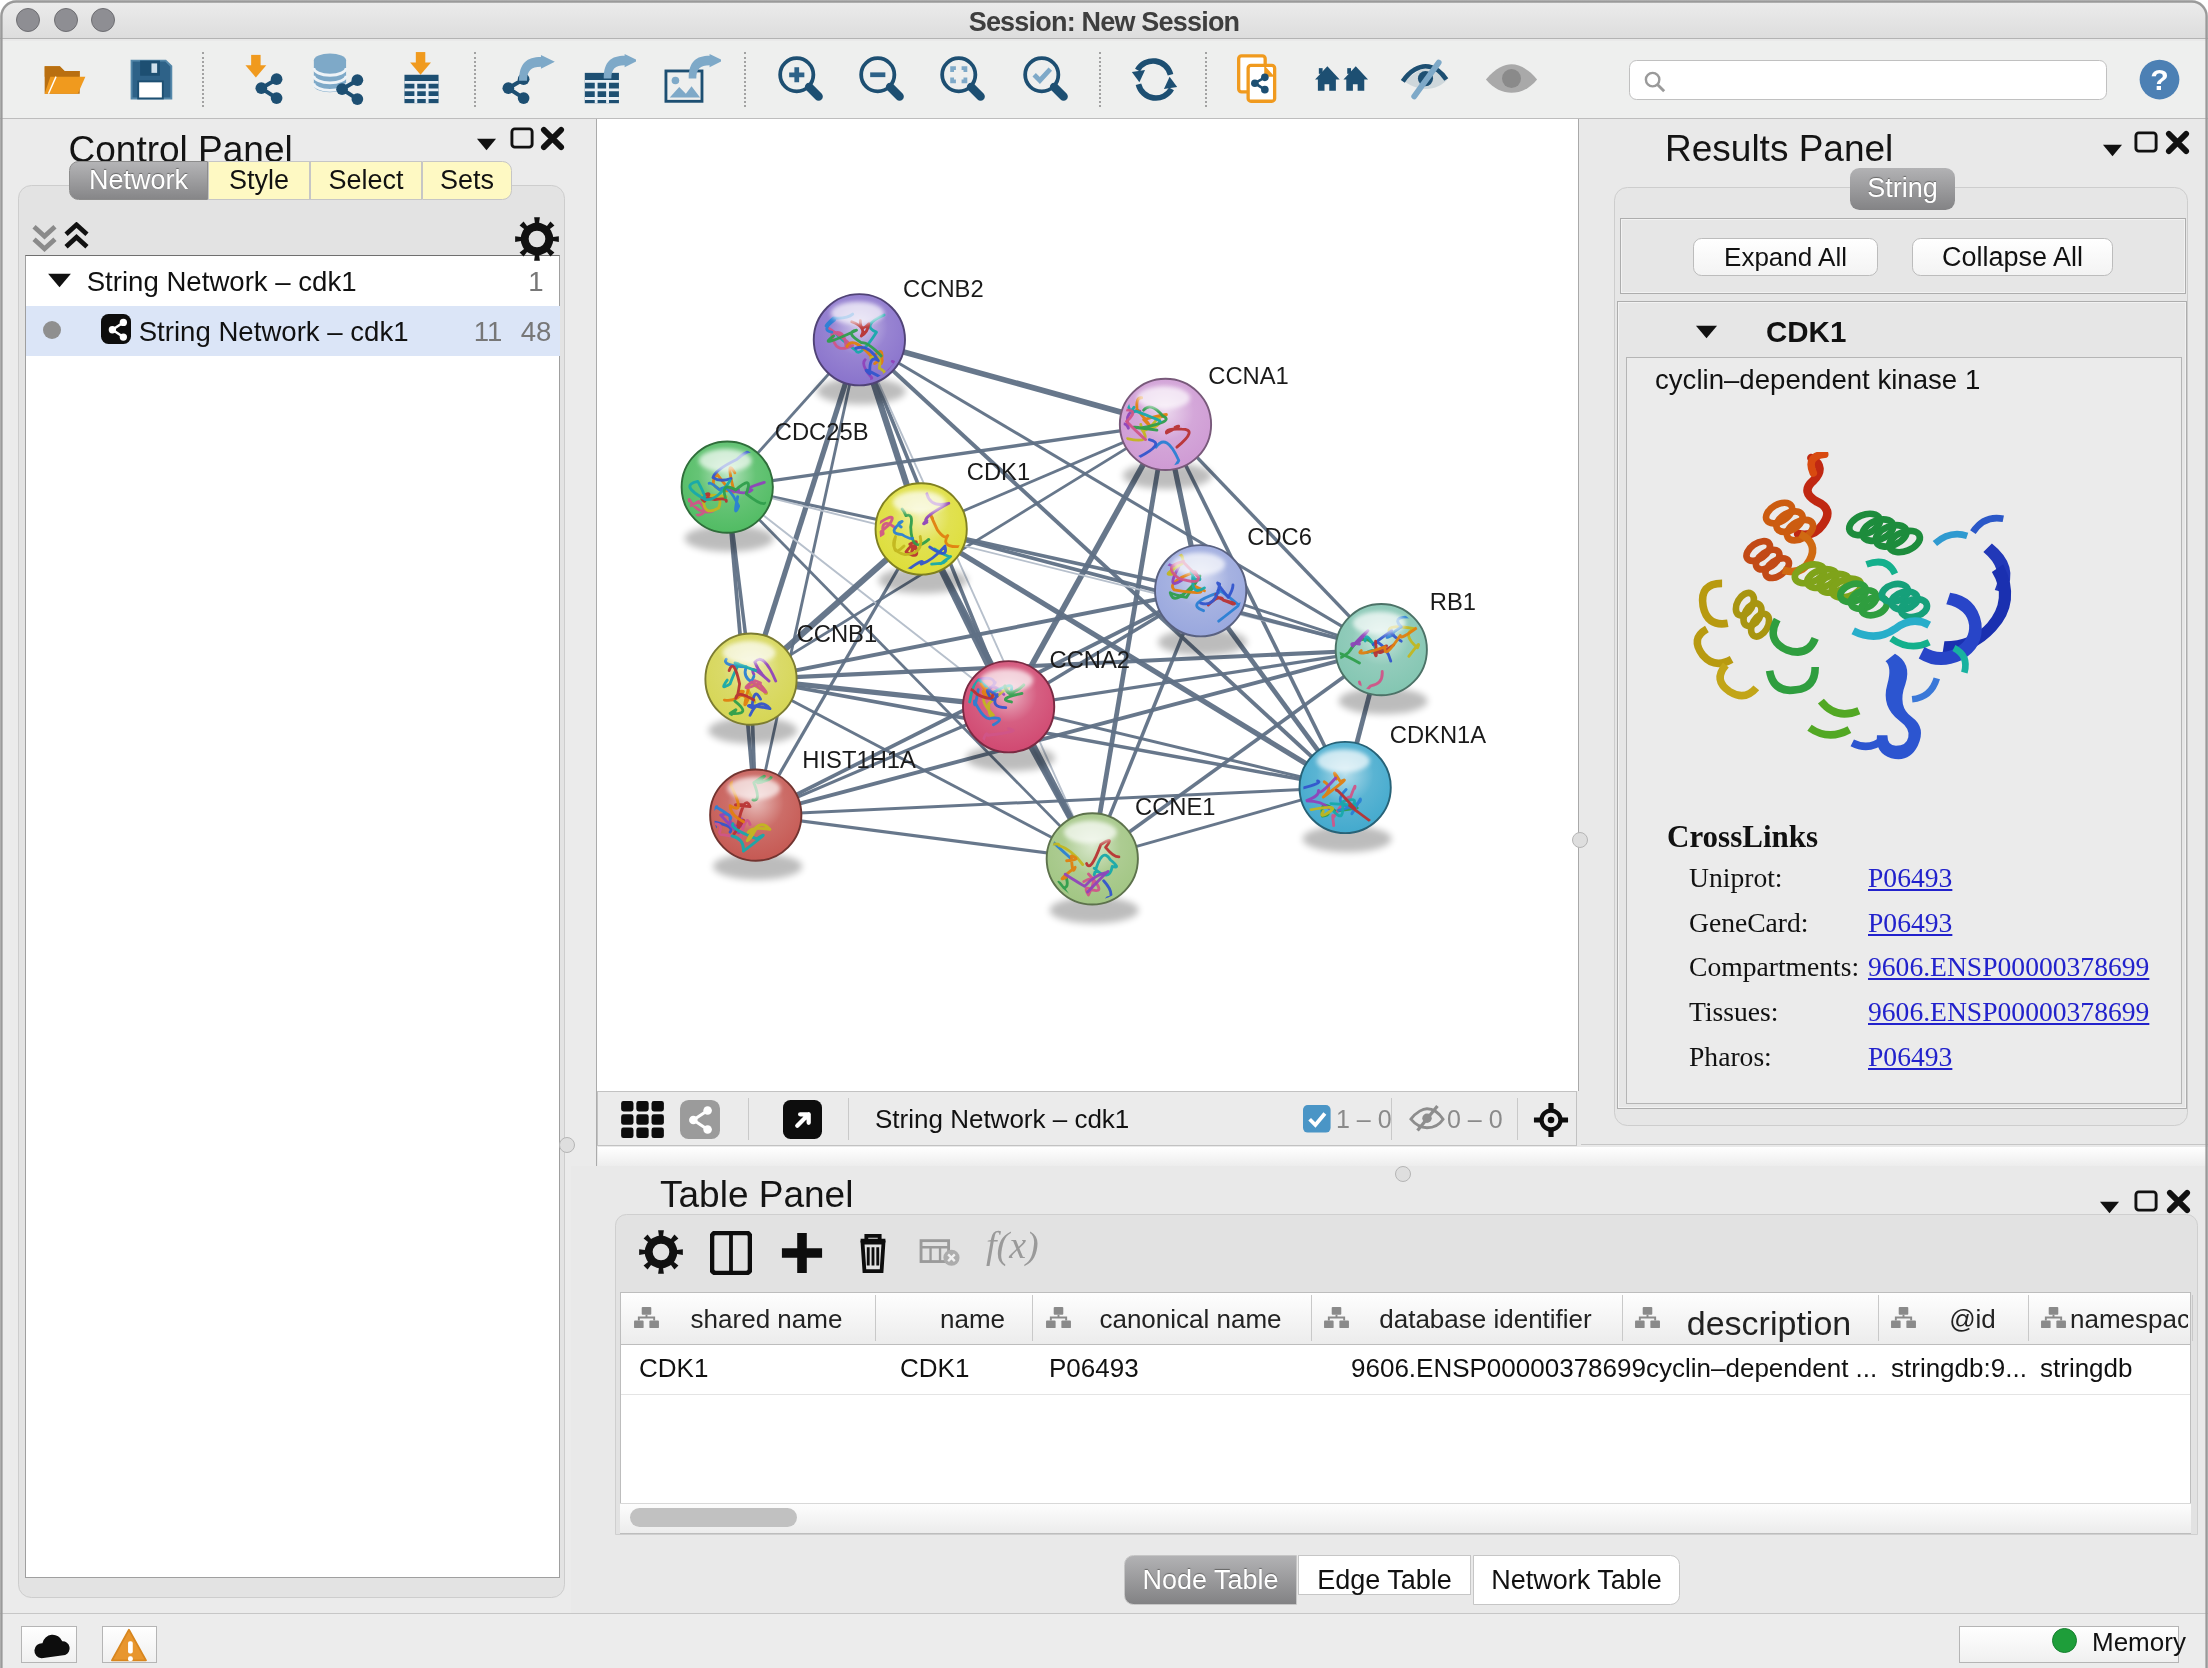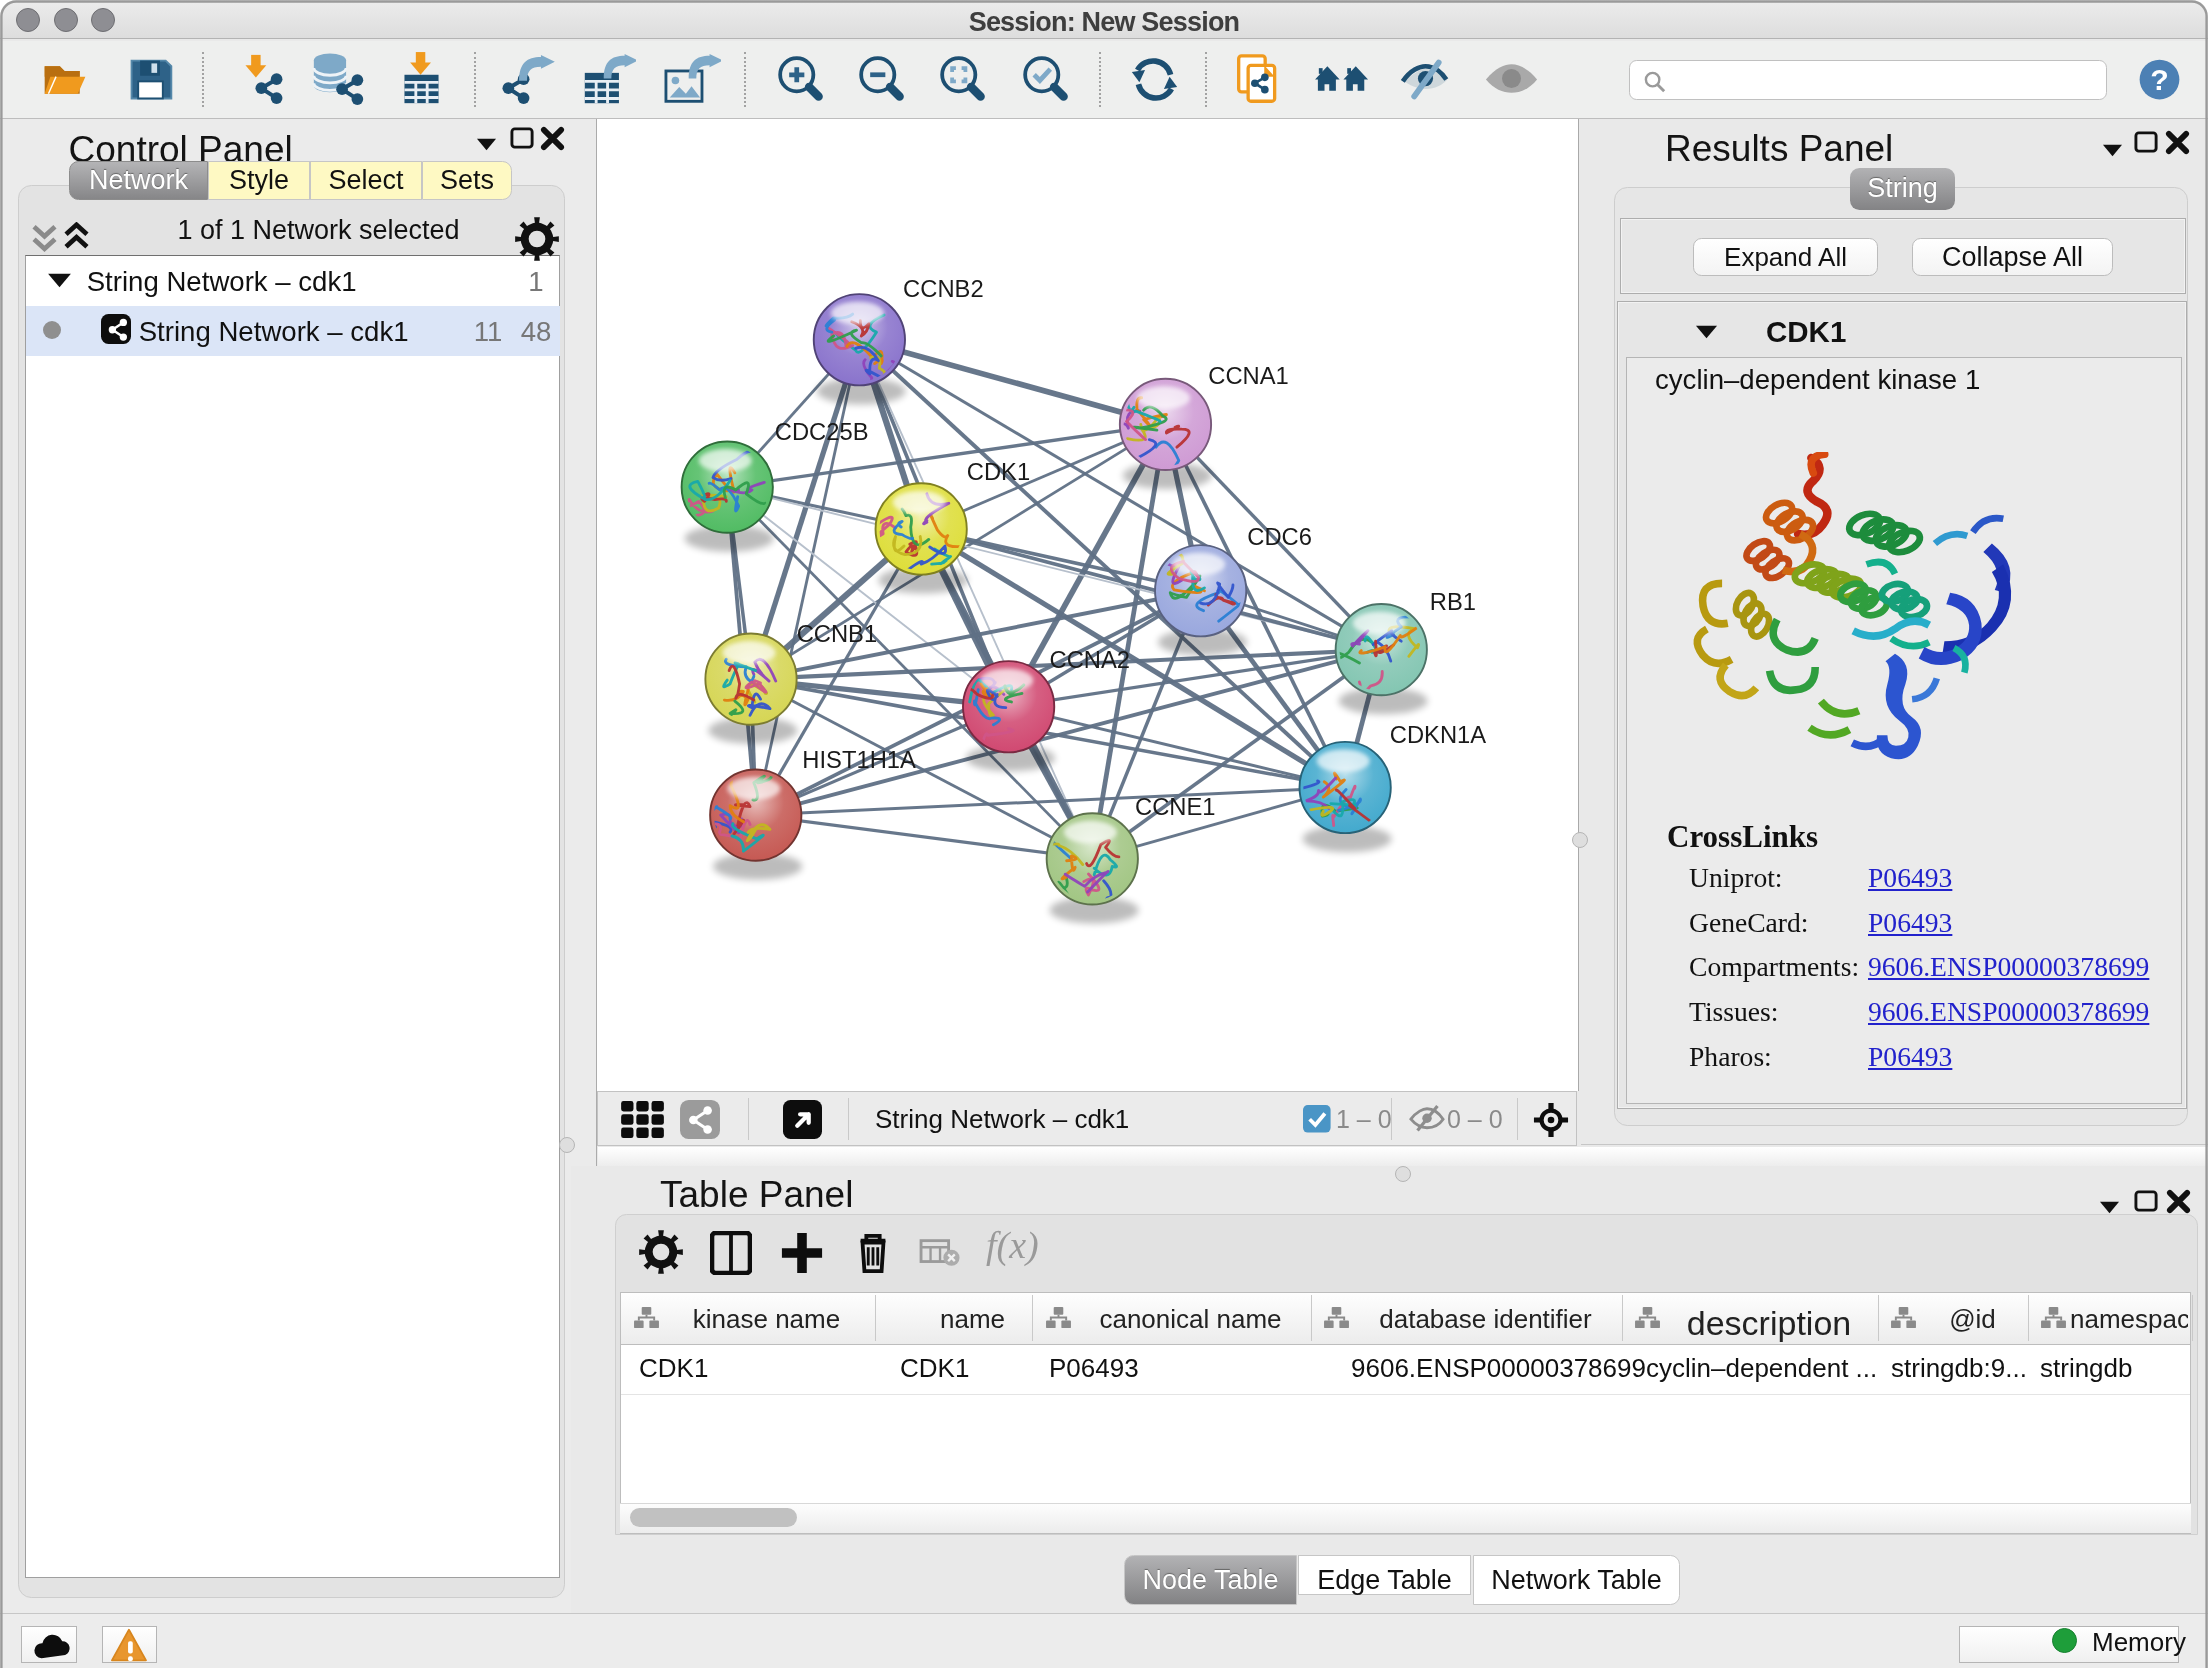--- a/index.html
+++ b/index.html
@@ -233,21 +233,20 @@
     </svg>
     <svg class="abs z5" style="left:514px;top:97px" width="46" height="46" viewBox="0 0 48 48">
       <path d="M19.6 7.6 L21.8 7.1 L21.0 1.2 L27.0 1.2 L26.2 7.1 L28.4 7.6 L32.5 9.3 L34.4 10.5 L38.0 5.8 L42.2 10.0 L37.5 13.6 L38.7 15.5 L40.4 19.6 L40.9 21.8 L46.8 21.0 L46.8 27.0 L40.9 26.2 L40.4 28.4 L38.7 32.5 L37.5 34.4 L42.2 38.0 L38.0 42.2 L34.4 37.5 L32.5 38.7 L28.4 40.4 L26.2 40.9 L27.0 46.8 L21.0 46.8 L21.8 40.9 L19.6 40.4 L15.5 38.7 L13.6 37.5 L10.0 42.2 L5.8 38.0 L10.5 34.4 L9.3 32.5 L7.6 28.4 L7.1 26.2 L1.2 27.0 L1.2 21.0 L7.1 21.8 L7.6 19.6 L9.3 15.5 L10.5 13.6 L5.8 10.0 L10.0 5.8 L13.6 10.5 L15.5 9.3 Z" fill="#111"></path>
       <circle cx="24.0" cy="24.0" r="8.7" fill="#e3e3e3"></circle>
     </svg>
   <div class="tab tabsel" style="left:69px; top:42px; width:139px; border-radius:9.5px 0 0 9.5px;">Network</div>
   <div class="tab" style="left:208px; top:42px; width:102px;">Style</div>
   <div class="tab" style="left:310px; top:42px; width:112px;">Select</div>
   <div class="tab" style="left:422px; top:42px; width:90px; border-radius:0 9.5px 9.5px 0;">Sets</div>
   <div id="cgroup">
-    <div class="abs" style="left:27px; top:28.5px; width:100%; text-align:center; font-size:27px;">1 of 1 Network selected</div>
     <div id="ctree">
       <div class="trow" style="top:0px;">
 <svg class="abs" style="left:21px;top:15px" width="25" height="19" viewBox="0 0 26 20">
             <path d="M1 3 h24 l-12 14 z" fill="#111"></path>
           </svg>
         <span class="abs" style="left:61px; top:9.5px;">String Network – cdk1</span>
         <span class="abs" style="right:16px; top:9.5px; color:#777;">1</span>
       </div>
       <div class="trow" style="top:50px; background:#dbe5f7;">
 <span class="abs" style="left:17px;top:15px;width:18px;height:18px;border-radius:50%;background:#8f8f8f;"></span>
@@ -791,21 +790,21 @@
     <div class="abs" style="left:49px;top:126px;width:1571px;height:242px;background:#fff;border:1px solid #bdbdbd;"></div>
     <div class="abs" style="left:49px;top:126px;width:1571px;height:53px;background:linear-gradient(#fefefe,#ececec);border:1px solid #bdbdbd;"></div>
     <svg class="abs z5" style="left:63px;top:141px" width="25" height="23" viewBox="0 0 26 24">
       <g fill="#8a8a8a">
         <rect x="8" y="0" width="10" height="8" rx="1"></rect>
         <rect x="0" y="14" width="10" height="8" rx="1"></rect>
         <rect x="16" y="14" width="10" height="8" rx="1"></rect>
         <path d="M13 8 v3 M5 14 v-3 h16 v3" stroke="#8a8a8a" stroke-width="2" fill="none"></path>
       </g>
     </svg>
-    <div class="abs" style="left:91px;top:138px;width:209px;text-align:center;font-size:26px;color:#222;white-space:nowrap;overflow:hidden;">kinase name</div>
+    <div class="abs" style="left:91px;top:138px;width:209px;text-align:center;font-size:26px;color:#222;white-space:nowrap;overflow:hidden;">shared name</div>
     <div class="abs" style="left:304px;top:129px;width:1px;height:46px;background:#c9c9c9"></div>
     <div class="abs" style="left:346px;top:138px;width:111px;text-align:center;font-size:26px;color:#222;white-space:nowrap;overflow:hidden;">name</div>
     <div class="abs" style="left:461px;top:129px;width:1px;height:46px;background:#c9c9c9"></div>
     <svg class="abs z5" style="left:475px;top:141px" width="25" height="23" viewBox="0 0 26 24">
       <g fill="#8a8a8a">
         <rect x="8" y="0" width="10" height="8" rx="1"></rect>
         <rect x="0" y="14" width="10" height="8" rx="1"></rect>
         <rect x="16" y="14" width="10" height="8" rx="1"></rect>
         <path d="M13 8 v3 M5 14 v-3 h16 v3" stroke="#8a8a8a" stroke-width="2" fill="none"></path>
       </g>

